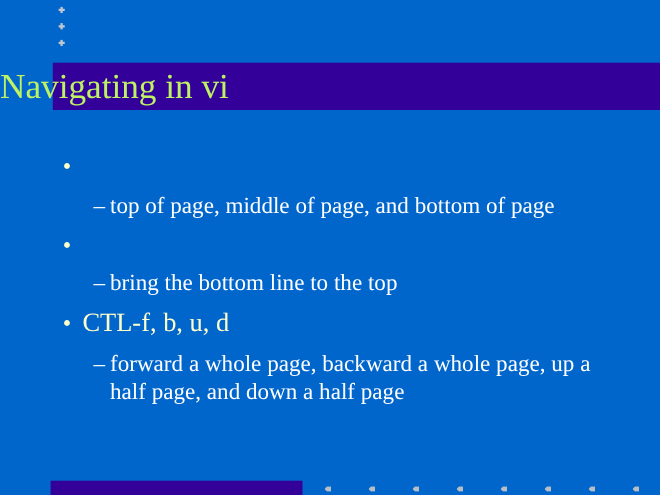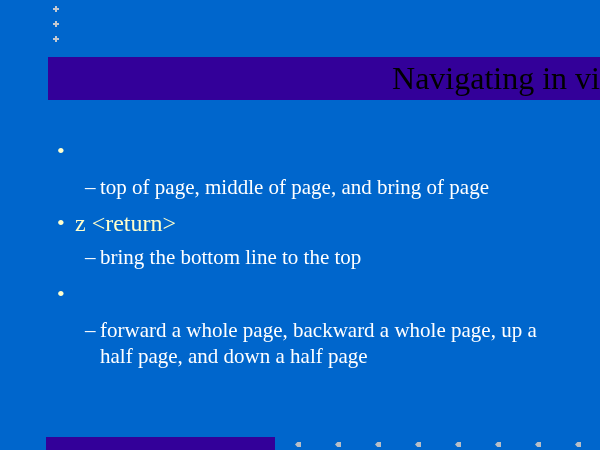--- a/index.html
+++ b/index.html
@@ -21,22 +21,22 @@
                        67% 100%, 33% 100%, 33% 67%, 0 67%, 0 33%, 33% 33%);
   }
 
   
   .title-bar {
     position: absolute; left: 48px; top: 57px; right: 0; height: 43px;
     background: #330099;
   }
   .title {
     position: absolute; left: 0; top: 57px; width: 600px; height: 43px;
-    line-height: 43px; text-align: right;
-    font-size: 32px; color: #000000; white-space: nowrap;
+    line-height: 43px; text-align: left;
+    font-size: 32px; color: #bef264; white-space: nowrap;
   }
 
   
   .l1-row {
     position: absolute; left: 57px; display: flex;
     font-size: 24px; line-height: 28px; color: #ffffcc; white-space: nowrap;
   }
   .l1-row.r0 { top: 137px; }
   .l1-row.r1 { top: 209px; }
   .l1-row.r2 { top: 280px; }
@@ -79,34 +79,34 @@
     </div>
 
   <div class="title-bar"></div>
   <div class="title">Navigating in vi</div>
 
   <div class="l1-row r0">
     <span class="l1-marker">•</span>
   </div>
   <div class="l2-row r0">
     <span class="l2-marker">–</span>
-    <span class="l2-text">top of page, middle of page, and bring of page</span>
+    <span class="l2-text">top of page, middle of page, and bottom of page</span>
   </div>
 
   <div class="l1-row r1">
     <span class="l1-marker">•</span>
-    <span>z &lt;return&gt;</span>
   </div>
   <div class="l2-row r1">
     <span class="l2-marker">–</span>
     <span class="l2-text">bring the bottom line to the top</span>
   </div>
 
   <div class="l1-row r2">
     <span class="l1-marker">•</span>
+    <span>CTL-f, b, u, d</span>
   </div>
   <div class="l2-row r2">
     <span class="l2-marker">–</span>
     <span class="l2-text">forward a whole page, backward a whole page, up a half page, and down a half page</span>
   </div>
 
   <div class="bottom-bar"></div>
 
   <div class="bottom-markers">
     <div class="bottom-marker"></div>

